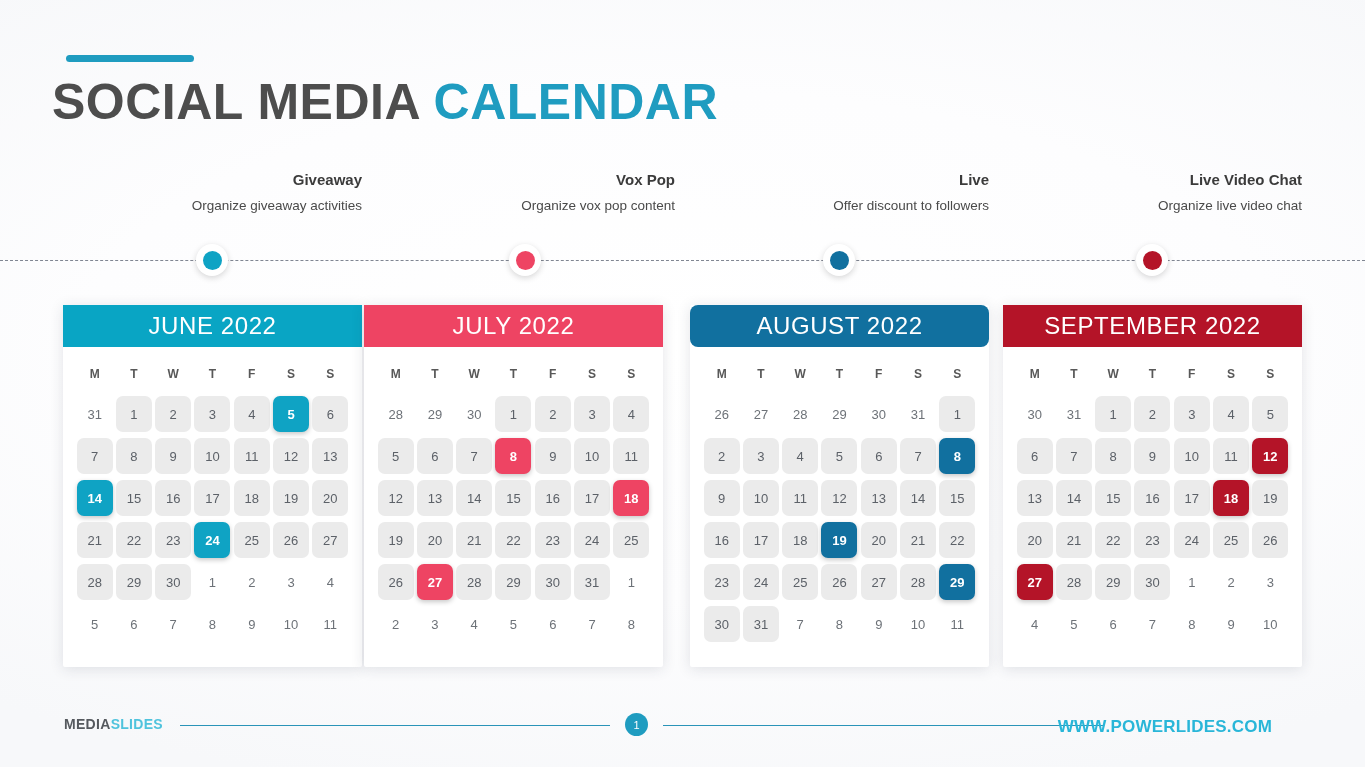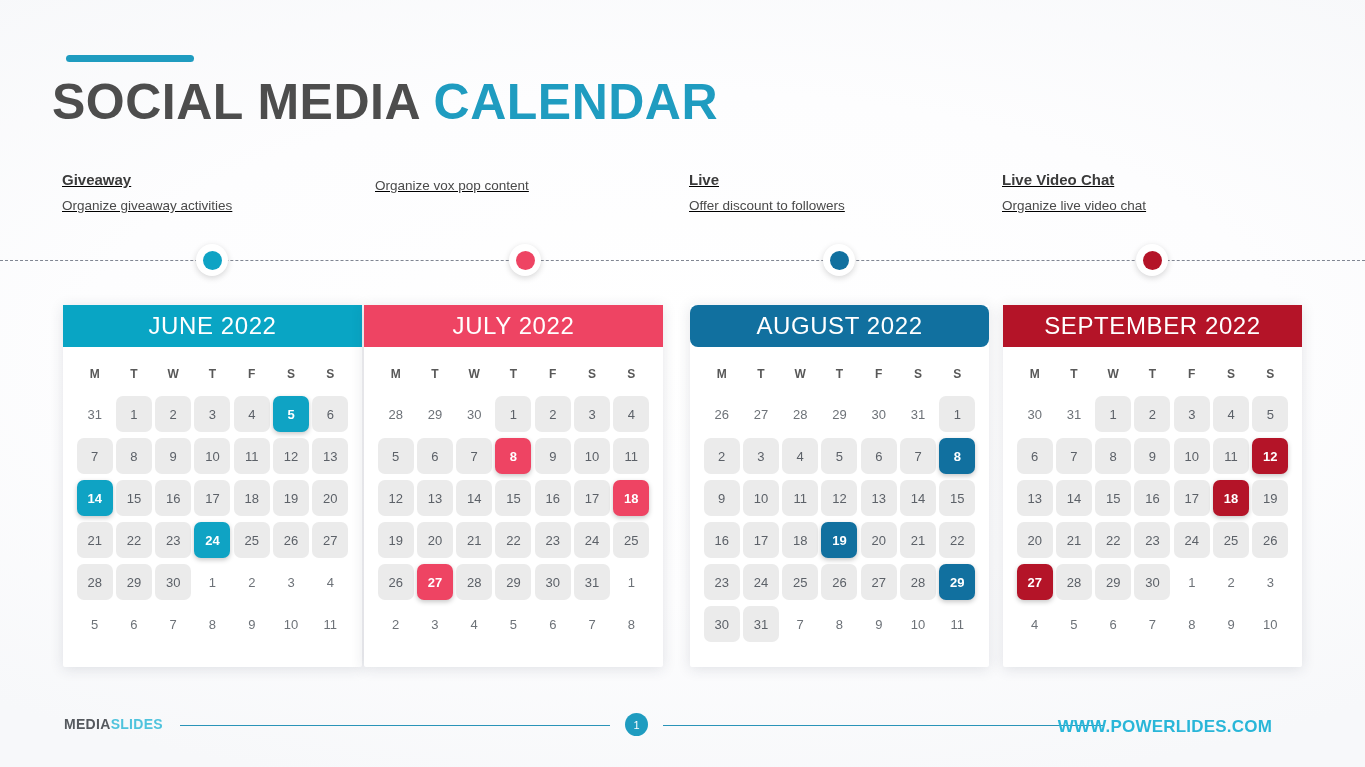--- a/index.html
+++ b/index.html
@@ -65,22 +65,21 @@
     top: 90px;
     height: 0px;
     border-top: 1px dashed #6b7280;
     opacity: 0.85;
   }
 
   .tl-item {
     position: absolute;
     top: 0;
     width: 300px;
-    text-align: left;
-    text-decoration: underline;
+    text-align: right;
   }
 
   .tl-title {
     font-size: 15px;
     font-weight: bold;
     color: #3b3b3b;
     line-height: 20px;
     white-space: nowrap;
   }
 
@@ -259,20 +258,21 @@
     <div class="tl-line"></div>
     <div id="timeline-items">
         <div class="tl-item" style="left: 62px;">
           <div class="tl-title">Giveaway</div>
           <div class="tl-sub">Organize giveaway activities</div>
           <div class="tl-dot-wrap">
             <div class="tl-dot" style="background: rgb(15, 163, 196);"></div>
           </div>
         </div>
         <div class="tl-item" style="left: 375px;">
+          <div class="tl-title">Vox Pop</div>
           <div class="tl-sub">Organize vox pop content</div>
           <div class="tl-dot-wrap">
             <div class="tl-dot" style="background: rgb(238, 68, 99);"></div>
           </div>
         </div>
         <div class="tl-item" style="left: 689px;">
           <div class="tl-title">Live</div>
           <div class="tl-sub">Offer discount to followers</div>
           <div class="tl-dot-wrap">
             <div class="tl-dot" style="background: rgb(17, 112, 159);"></div>

